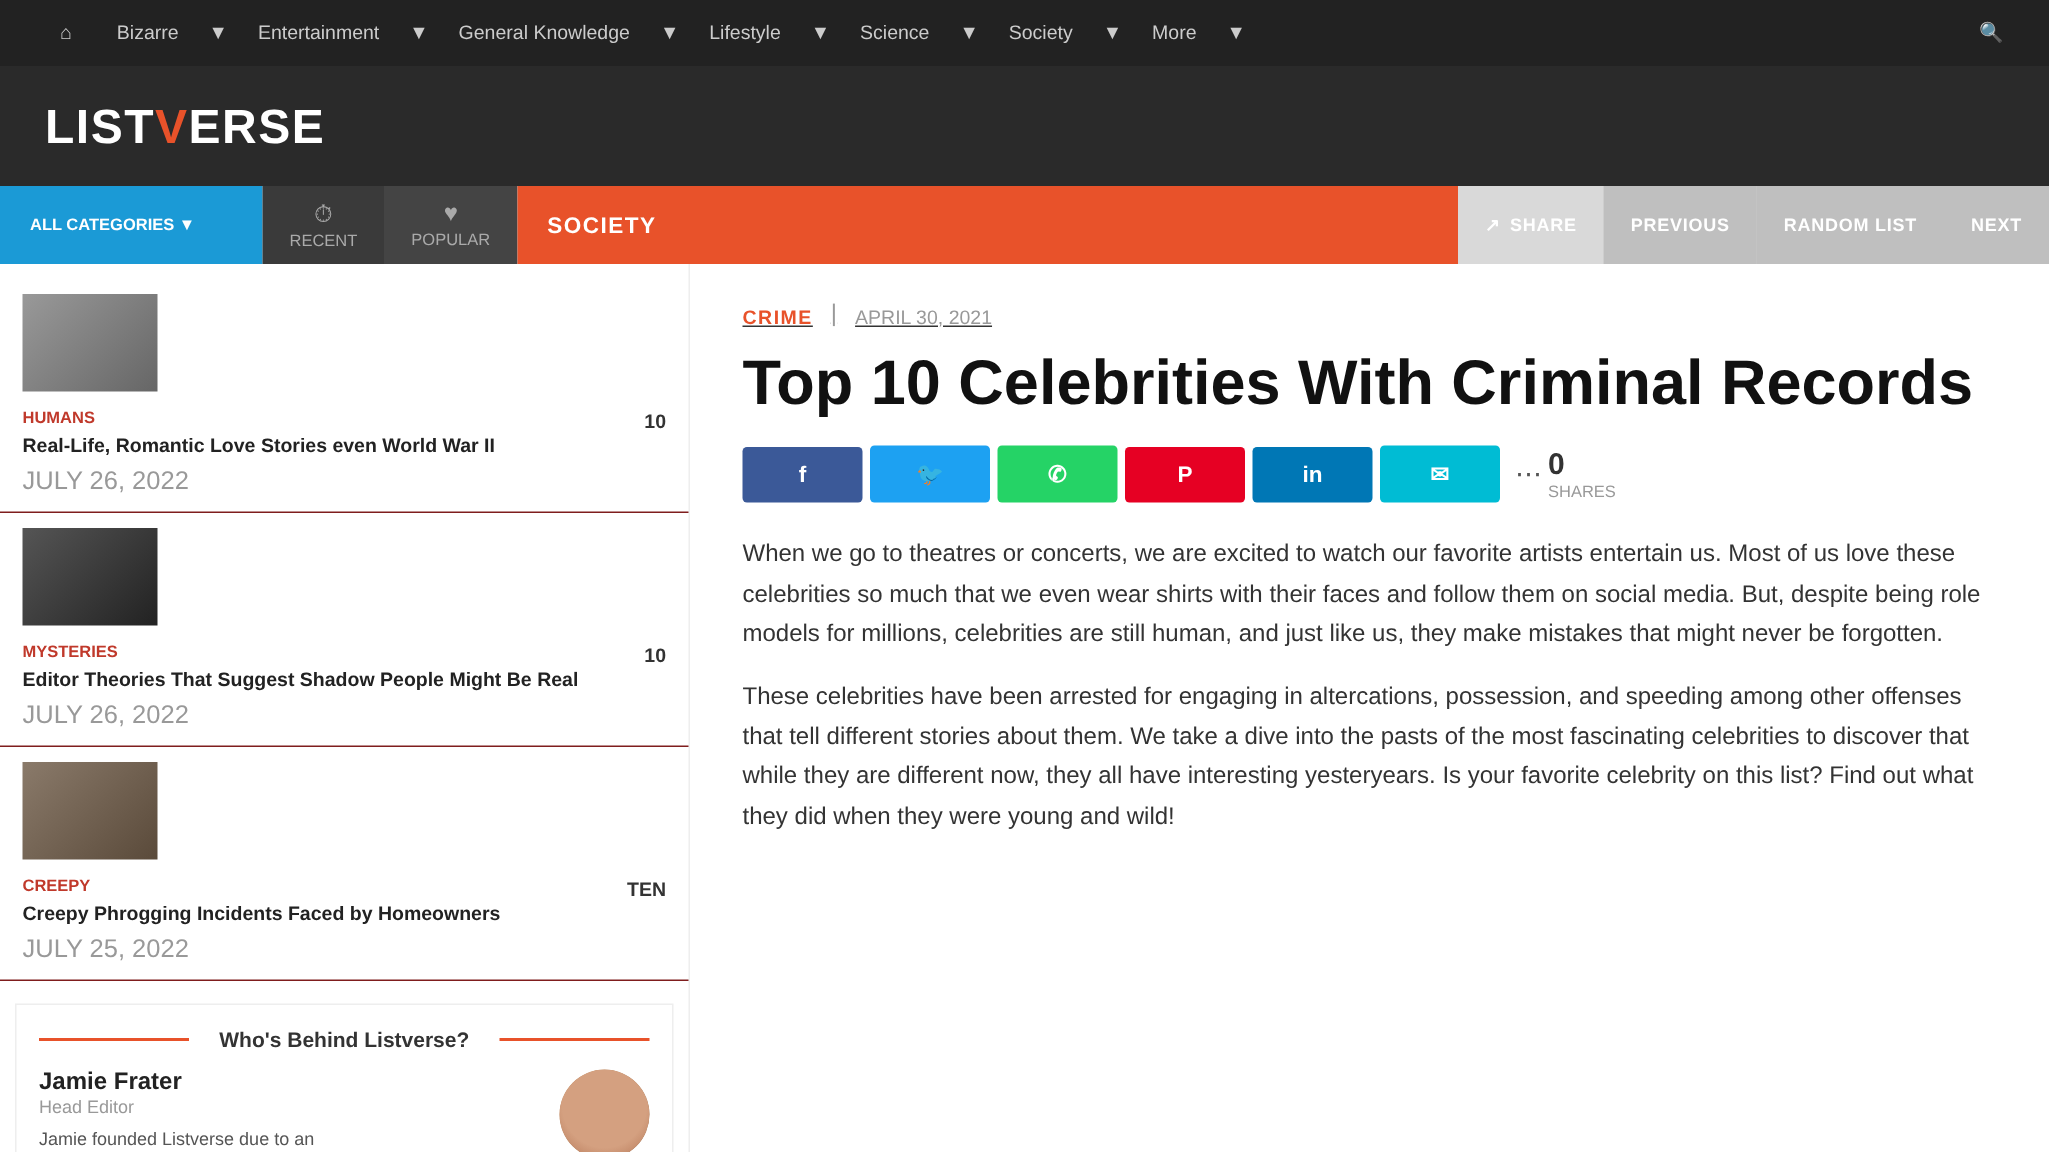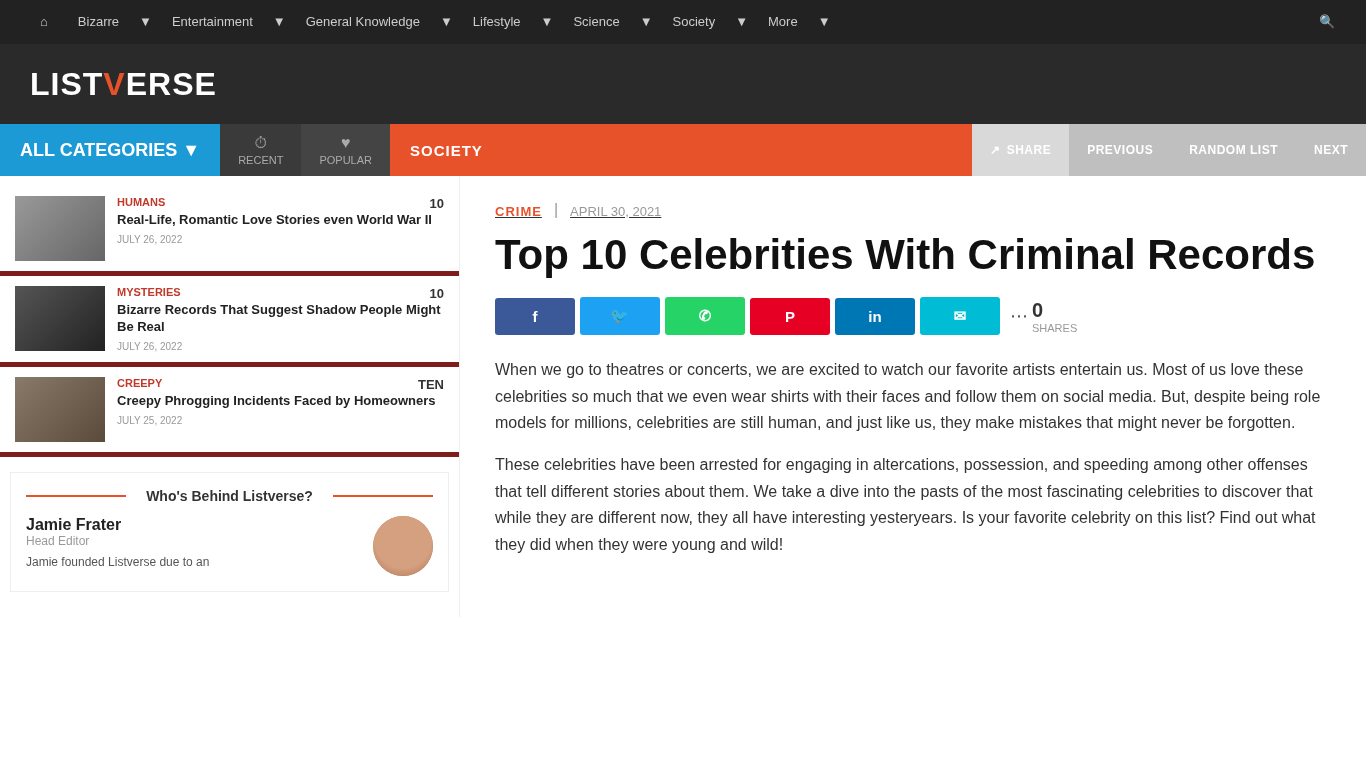--- a/index.html
+++ b/index.html
@@ -51,21 +51,21 @@
       display: flex;
       height: 52px;
       background: #fff;
     }
     .cat-all {
       background: #1b9ad6;
       color: #fff;
       display: flex;
       align-items: center;
       padding: 16px 20px;
-      font-size: 18px;
+      font-size: 11px;
       font-weight: bold;
       cursor: pointer;
       white-space: nowrap;
       min-width: 175px;
     }
     .cat-recent, .cat-popular {
       background: #3a3a3a;
       color: #aaa;
       display: flex;
       flex-direction: column;
@@ -122,23 +122,24 @@
     .sidebar {
       width: 460px;
       min-width: 460px;
       background: #fff;
       border-right: 1px solid #eee;
       padding: 10px 0;
     }
     .sidebar-item {
       display: flex;
       padding: 10px 15px;
-      border-bottom: 5px solid #7f1d1d;
+      border-bottom: 1px solid #7f1d1d;
       gap: 12px;
       cursor: pointer;
+      flex-direction: column;
     }
     .sidebar-thumb {
       width: 90px;
       min-width: 90px;
       height: 65px;
       background: #888;
       overflow: hidden;
       display: flex;
       align-items: center;
       justify-content: center;
@@ -163,21 +164,21 @@
       color: #333;
     }
     .sidebar-title {
       font-size: 13px;
       font-weight: bold;
       color: #222;
       line-height: 1.3;
       margin-bottom: 5px;
     }
     .sidebar-date {
-      font-size: 10px;
+      font-size: 17px;
       color: #999;
       text-transform: uppercase;
     }
 
     .who-box {
       margin: 15px 10px;
       border: 1px solid #eee;
       padding: 15px;
     }
     .who-title {
@@ -380,21 +381,21 @@
       </div>
     </div>
 
     <div class="sidebar-item">
       <div class="sidebar-thumb thumb-mysteries"></div>
       <div class="sidebar-info">
         <div class="sidebar-cat cat-mysteries">
           <span>MYSTERIES</span>
           <span class="sidebar-count">10</span>
         </div>
-        <div class="sidebar-title">Bizarre Records That Suggest Shadow People Might Be Real</div>
+        <div class="sidebar-title">Editor Theories That Suggest Shadow People Might Be Real</div>
         <div class="sidebar-date">JULY 26, 2022</div>
       </div>
     </div>
 
     <div class="sidebar-item">
       <div class="sidebar-thumb thumb-creepy"></div>
       <div class="sidebar-info">
         <div class="sidebar-cat cat-creepy">
           <span>CREEPY</span>
           <span class="sidebar-count">Ten</span>

